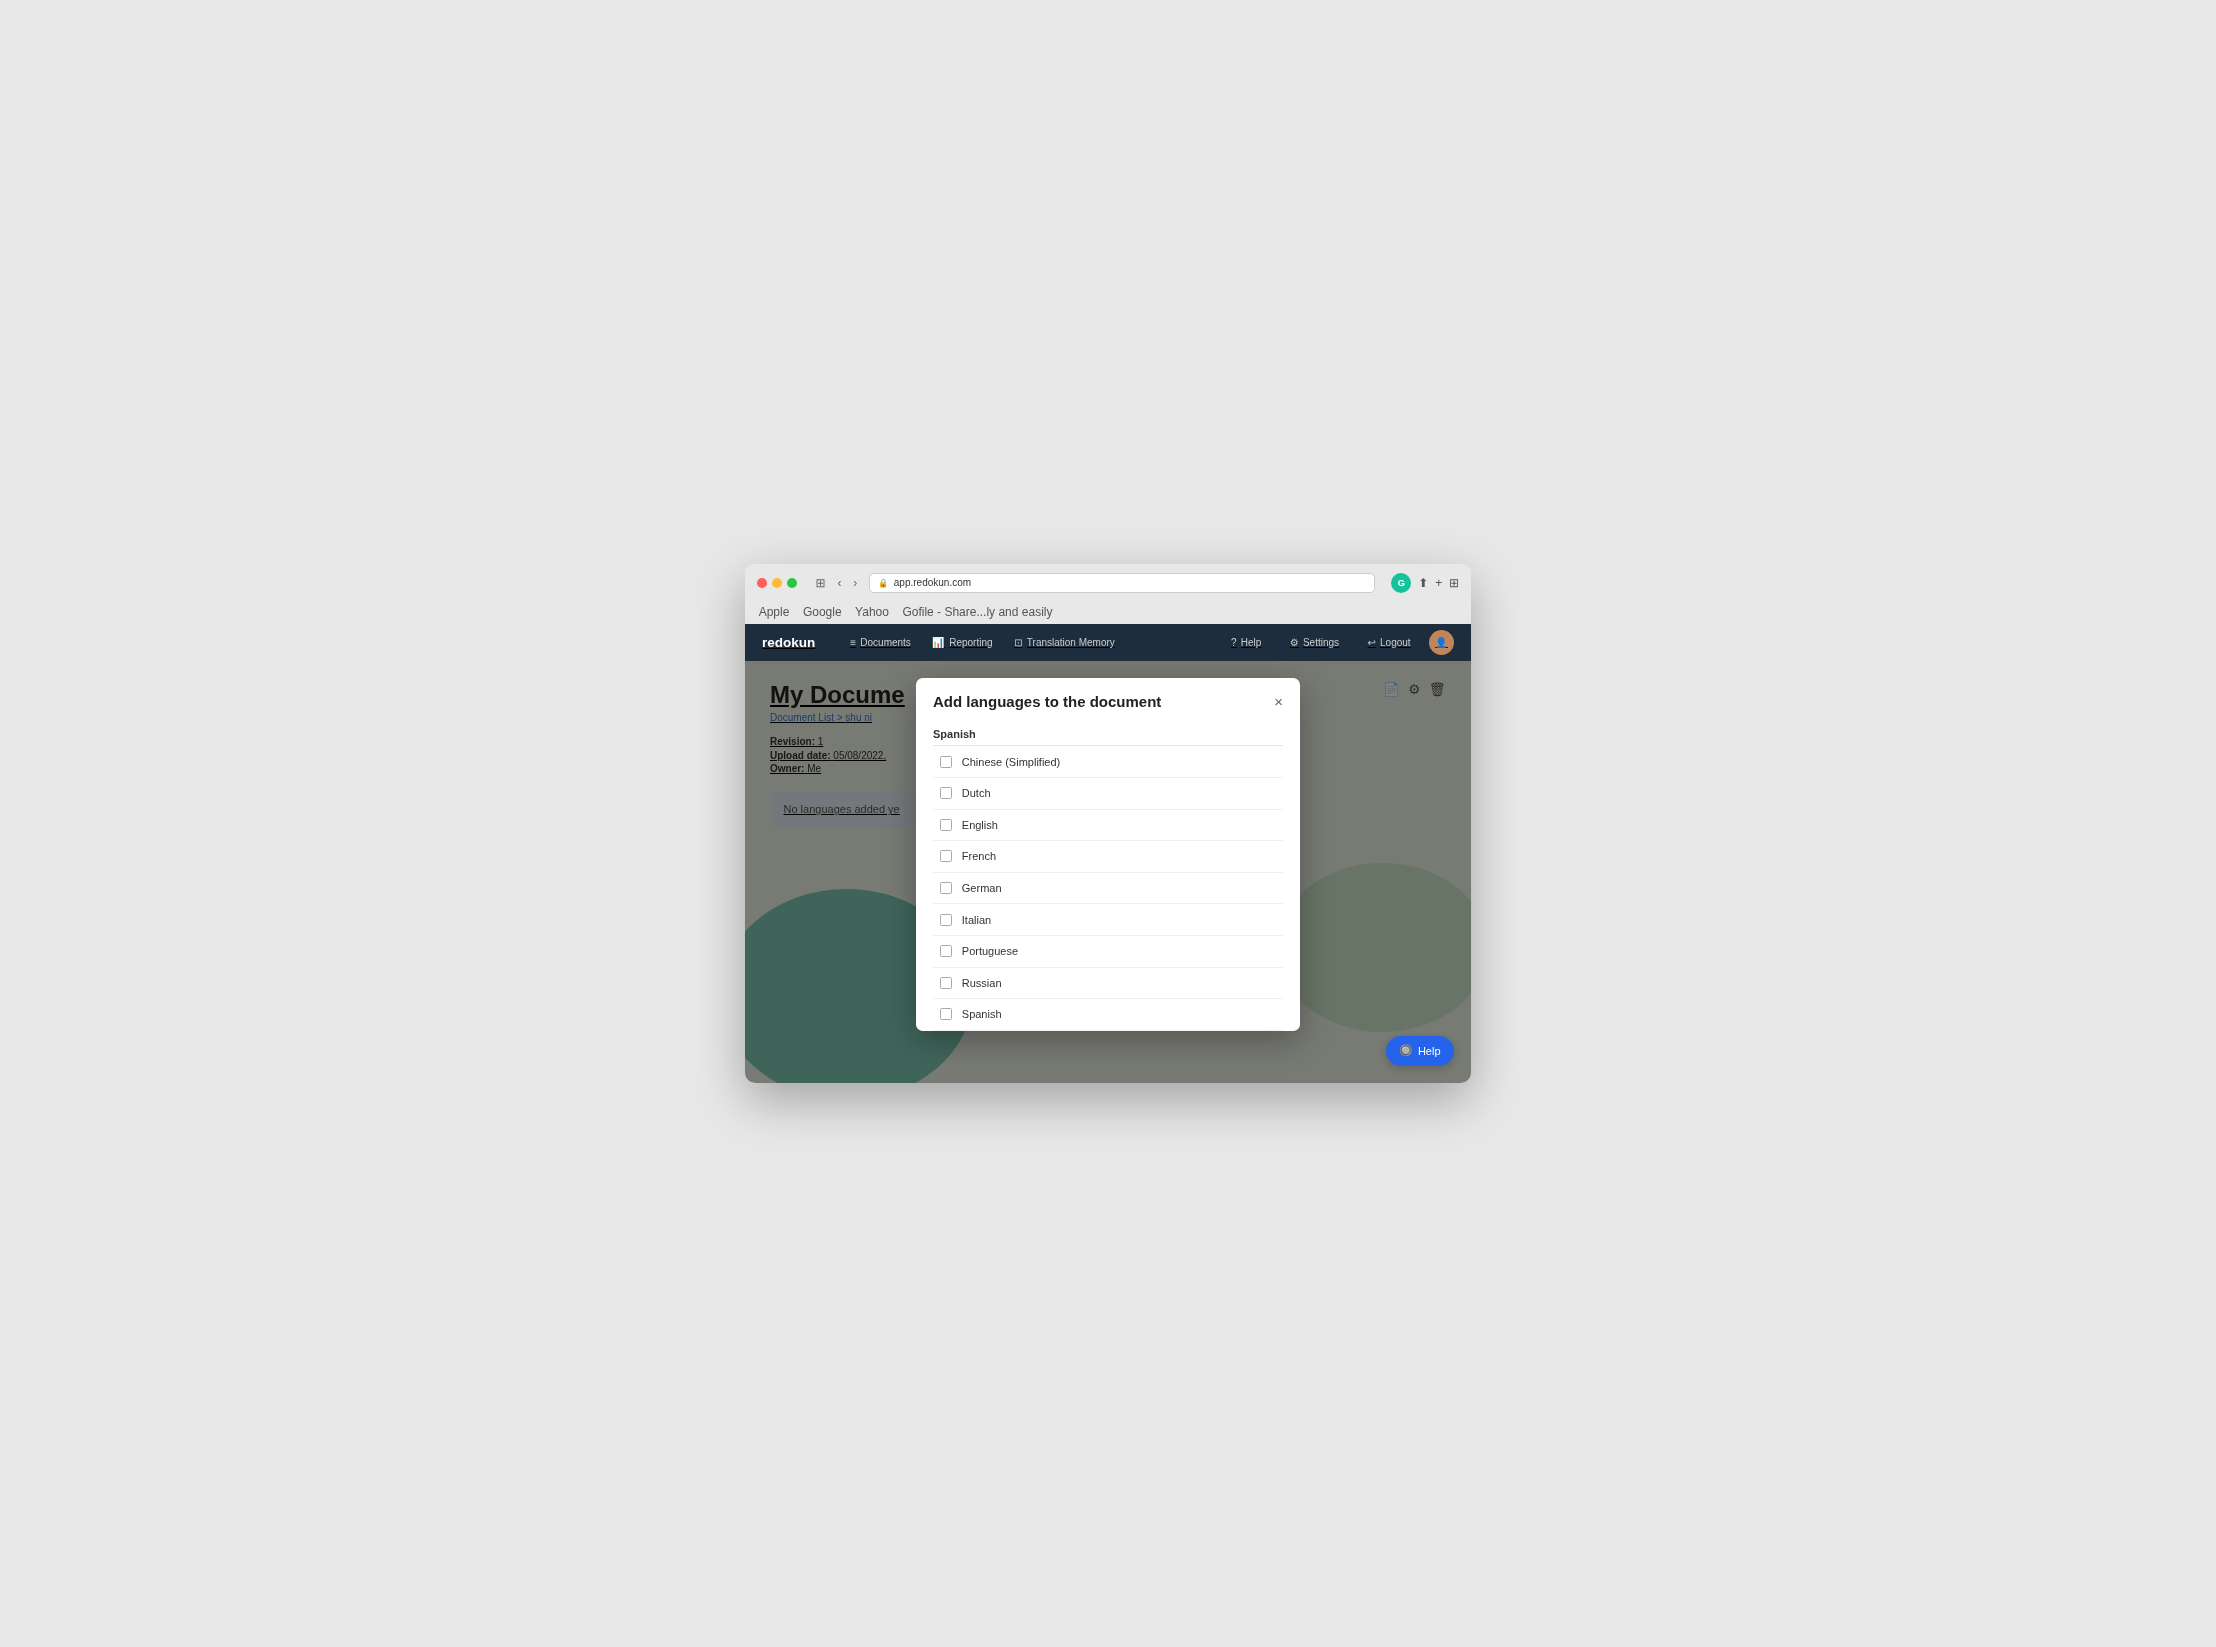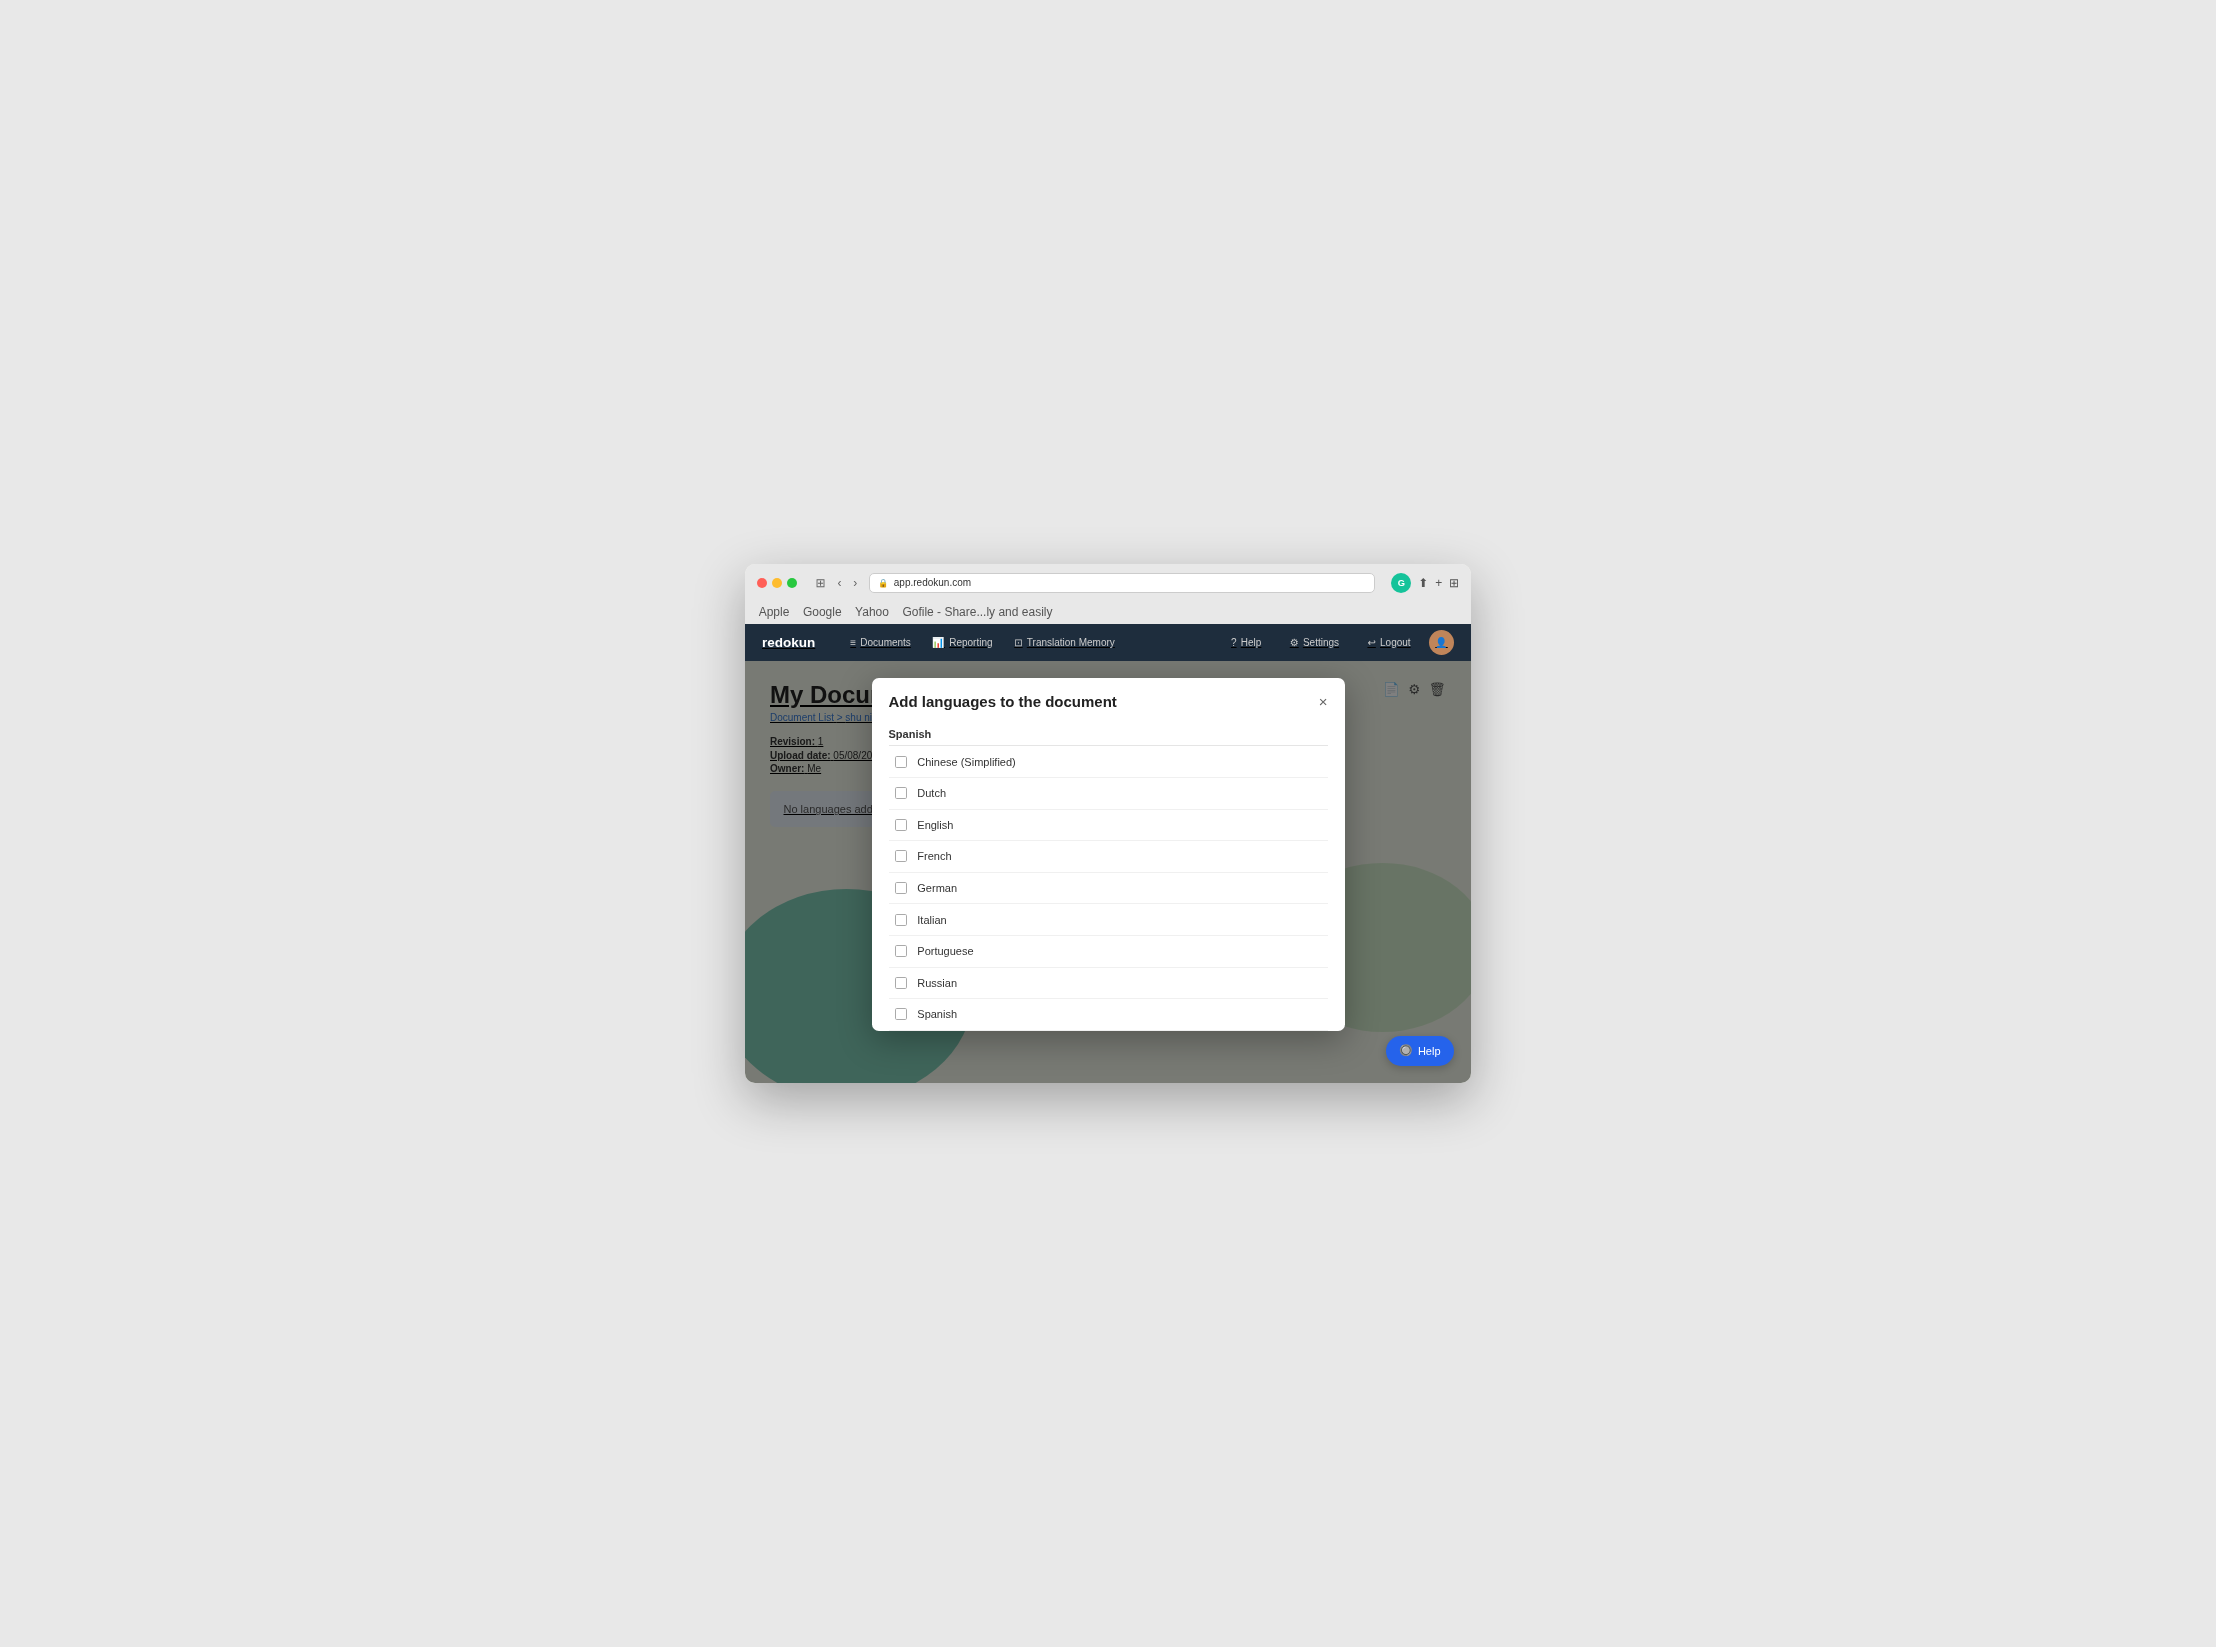--- a/index.html
+++ b/index.html
@@ -261,21 +261,21 @@
       display: flex;
       align-items: flex-start;
       justify-content: center;
       padding-top: 17px;
     }
 
     
     .modal {
       background: white;
       border-radius: 6.8px;
-      width: 473px;
+      width: 384px;
       max-height: 490px;
       box-shadow: 0 8.4px 34px rgba(0,0,0,0.3);
       display: flex;
       flex-direction: column;
       overflow: hidden;
     }
     .modal-header {
       display: flex;
       align-items: center;
       justify-content: space-between;

